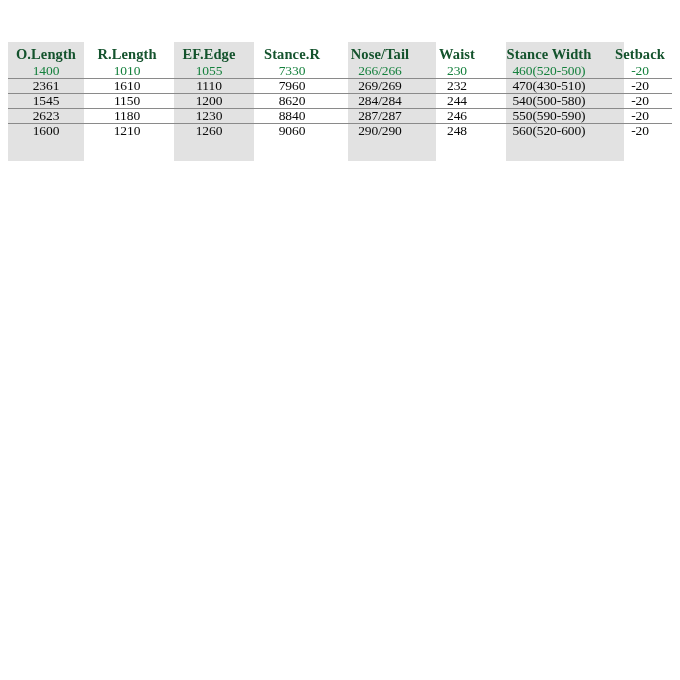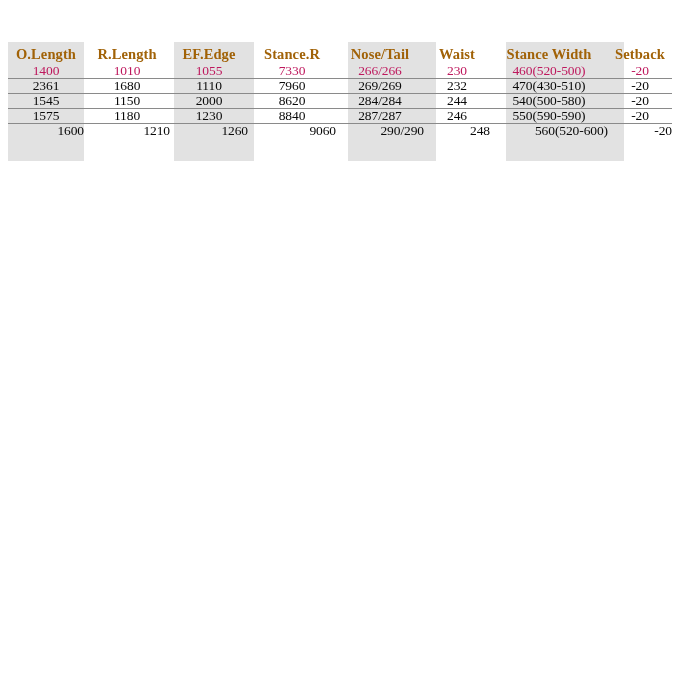--- a/index.html
+++ b/index.html
@@ -51,40 +51,39 @@
     padding: 0;
     margin: 0;
     text-align: center;
     vertical-align: middle;
     white-space: nowrap;
     line-height: 1;
   }
   table.spec-table th {
     font-weight: bold;
     font-size: 14.5px;
-    color: #a16207;
+    color: #14532d;
     height: 20px;
     letter-spacing: 0.1px;
   }
   table.spec-table td {
     font-weight: normal;
     font-size: 13.5px;
     color: #0a0a0a;
     height: 14px;
     letter-spacing: -0.1px;
   }
   tr.data-row > td {
     border-bottom: 1px solid #8a8a8a;
   }
   tr.data-row.last-row > td {
     border-bottom: none;
-    text-align: right;
   }
   tr.row-highlight > td {
-    color: #be185d;
+    color: #15803d;
   }
 
   
   col.c1 { width: 76px; }
   col.c2 { width: 86px; }
   col.c3 { width: 78px; }
   col.c4 { width: 88px; }
   col.c5 { width: 88px; }
   col.c6 { width: 66px; }
   col.c7 { width: 118px; }
@@ -131,40 +130,40 @@
           <td>1010</td>
           <td>1055</td>
           <td>7330</td>
           <td>266/266</td>
           <td>230</td>
           <td>460(520-500)</td>
           <td>-20</td>
         </tr>
         <tr class="data-row">
           <td>2361</td>
-          <td>1680</td>
+          <td>1610</td>
           <td>1110</td>
           <td>7960</td>
           <td>269/269</td>
           <td>232</td>
           <td>470(430-510)</td>
           <td>-20</td>
         </tr>
         <tr class="data-row">
           <td>1545</td>
           <td>1150</td>
-          <td>2000</td>
+          <td>1200</td>
           <td>8620</td>
           <td>284/284</td>
           <td>244</td>
           <td>540(500-580)</td>
           <td>-20</td>
         </tr>
         <tr class="data-row">
-          <td>1575</td>
+          <td>2623</td>
           <td>1180</td>
           <td>1230</td>
           <td>8840</td>
           <td>287/287</td>
           <td>246</td>
           <td>550(590-590)</td>
           <td>-20</td>
         </tr>
         <tr class="data-row last-row">
           <td>1600</td>

